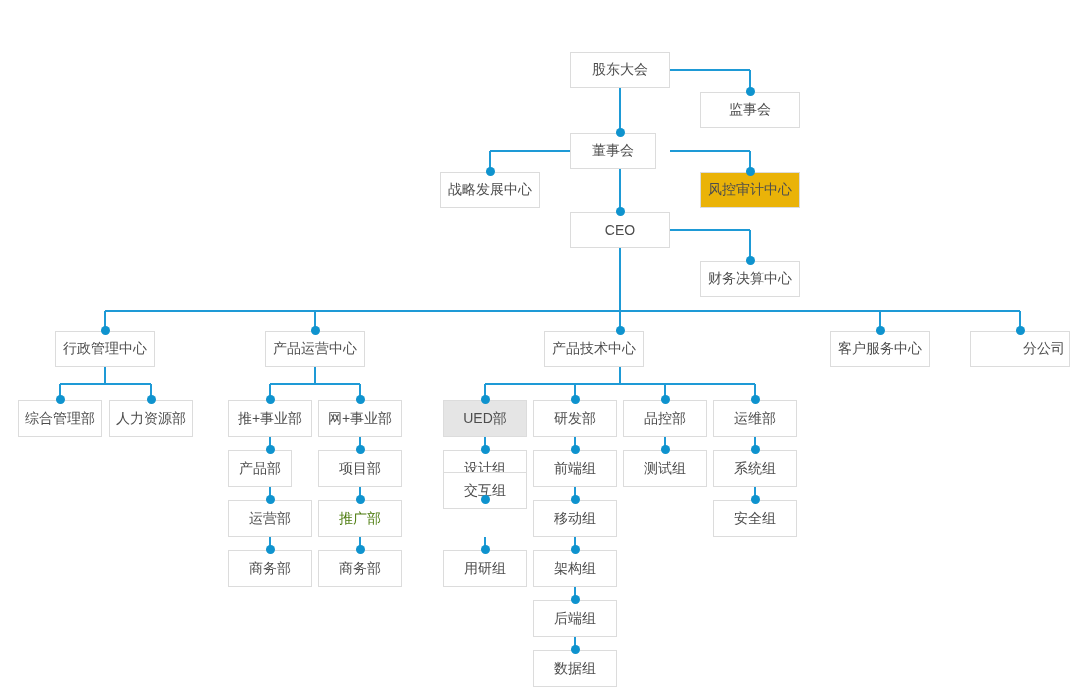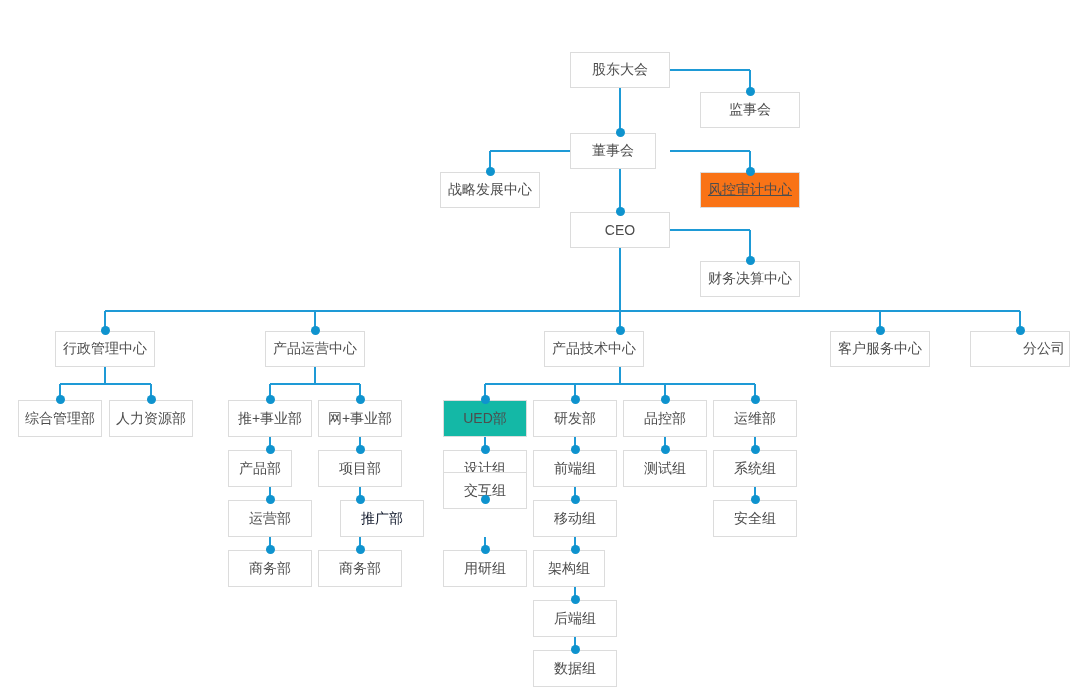--- a/index.html
+++ b/index.html
@@ -44,51 +44,51 @@
   }
 </style>
 </head>
 <body>
 
 <div class="stage" style="--line-color: #1e9ad6; --dot-color: #0f93ce; background: rgb(255, 255, 255);">
     <div class="node" style="left: 570px; top: 52px; width: 100px; height: 36px; border-color: rgb(220, 220, 220); background: rgb(255, 255, 255); color: rgb(77, 77, 77);">股东大会</div>
     <div class="node" style="left: 700px; top: 92px; width: 100px; height: 36px; border-color: rgb(220, 220, 220); background: rgb(255, 255, 255); color: rgb(77, 77, 77); font-family: Liberation Serif, serif;">监事会</div>
     <div class="node" style="left: 570px; top: 133px; width: 86px; height: 36px; border-color: rgb(220, 220, 220); background: rgb(255, 255, 255); color: rgb(77, 77, 77);">董事会</div>
     <div class="node" style="left: 440px; top: 172px; width: 100px; height: 36px; border-color: rgb(220, 220, 220); background: rgb(255, 255, 255); color: rgb(77, 77, 77);">战略发展中心</div>
-    <div class="node" style="left: 700px; top: 172px; width: 100px; height: 36px; border-color: rgb(220, 220, 220); background: #f97316; color: rgb(77, 77, 77); text-decoration: underline;">风控审计中心</div>
+    <div class="node" style="left: 700px; top: 172px; width: 100px; height: 36px; border-color: rgb(220, 220, 220); background: #eab308; color: rgb(77, 77, 77);">风控审计中心</div>
     <div class="node" style="left: 570px; top: 212px; width: 100px; height: 36px; border-color: rgb(220, 220, 220); background: rgb(255, 255, 255); color: rgb(77, 77, 77);">CEO</div>
     <div class="node" style="left: 700px; top: 261px; width: 100px; height: 36px; border-color: rgb(220, 220, 220); background: rgb(255, 255, 255); color: rgb(77, 77, 77);">财务决算中心</div>
     <div class="node" style="left: 55px; top: 331px; width: 100px; height: 36px; border-color: rgb(220, 220, 220); background: rgb(255, 255, 255); color: rgb(77, 77, 77);">行政管理中心</div>
     <div class="node" style="left: 265px; top: 331px; width: 100px; height: 36px; border-color: rgb(220, 220, 220); background: rgb(255, 255, 255); color: rgb(77, 77, 77);">产品运营中心</div>
     <div class="node" style="left: 544px; top: 331px; width: 100px; height: 36px; border-color: rgb(220, 220, 220); background: rgb(255, 255, 255); color: rgb(77, 77, 77);">产品技术中心</div>
     <div class="node" style="left: 830px; top: 331px; width: 100px; height: 36px; border-color: rgb(220, 220, 220); background: rgb(255, 255, 255); color: rgb(77, 77, 77);">客户服务中心</div>
     <div class="node" style="left: 970px; top: 331px; width: 100px; height: 36px; border-color: rgb(220, 220, 220); background: rgb(255, 255, 255); color: rgb(77, 77, 77); padding-left: 48px;">分公司</div>
     <div class="node" style="left: 18px; top: 400px; width: 84px; height: 37px; border-color: rgb(220, 220, 220); background: rgb(255, 255, 255); color: rgb(77, 77, 77);">综合管理部</div>
     <div class="node" style="left: 109px; top: 400px; width: 84px; height: 37px; border-color: rgb(220, 220, 220); background: rgb(255, 255, 255); color: rgb(77, 77, 77);">人力资源部</div>
     <div class="node" style="left: 228px; top: 400px; width: 84px; height: 37px; border-color: rgb(220, 220, 220); background: rgb(255, 255, 255); color: rgb(77, 77, 77);">推+事业部</div>
     <div class="node" style="left: 318px; top: 400px; width: 84px; height: 37px; border-color: rgb(220, 220, 220); background: rgb(255, 255, 255); color: rgb(77, 77, 77);">网+事业部</div>
-    <div class="node" style="left: 443px; top: 400px; width: 84px; height: 37px; border-color: rgb(220, 220, 220); background: #14b8a6; color: rgb(77, 77, 77);">UED部</div>
+    <div class="node" style="left: 443px; top: 400px; width: 84px; height: 37px; border-color: rgb(220, 220, 220); background: #e5e5e5; color: rgb(77, 77, 77);">UED部</div>
     <div class="node" style="left: 533px; top: 400px; width: 84px; height: 37px; border-color: rgb(220, 220, 220); background: rgb(255, 255, 255); color: rgb(77, 77, 77);">研发部</div>
     <div class="node" style="left: 623px; top: 400px; width: 84px; height: 37px; border-color: rgb(220, 220, 220); background: rgb(255, 255, 255); color: rgb(77, 77, 77);">品控部</div>
     <div class="node" style="left: 713px; top: 400px; width: 84px; height: 37px; border-color: rgb(220, 220, 220); background: rgb(255, 255, 255); color: rgb(77, 77, 77);">运维部</div>
     <div class="node" style="left: 228px; top: 450px; width: 64px; height: 37px; border-color: rgb(220, 220, 220); background: rgb(255, 255, 255); color: rgb(77, 77, 77);">产品部</div>
     <div class="node" style="left: 318px; top: 450px; width: 84px; height: 37px; border-color: rgb(220, 220, 220); background: rgb(255, 255, 255); color: rgb(77, 77, 77);">项目部</div>
     <div class="node" style="left: 443px; top: 450px; width: 84px; height: 37px; border-color: rgb(220, 220, 220); background: rgb(255, 255, 255); color: rgb(77, 77, 77);">设计组</div>
     <div class="node" style="left: 533px; top: 450px; width: 84px; height: 37px; border-color: rgb(220, 220, 220); background: rgb(255, 255, 255); color: rgb(77, 77, 77);">前端组</div>
     <div class="node" style="left: 623px; top: 450px; width: 84px; height: 37px; border-color: rgb(220, 220, 220); background: rgb(255, 255, 255); color: rgb(77, 77, 77);">测试组</div>
     <div class="node" style="left: 713px; top: 450px; width: 84px; height: 37px; border-color: rgb(220, 220, 220); background: rgb(255, 255, 255); color: rgb(77, 77, 77);">系统组</div>
     <div class="node" style="left: 228px; top: 500px; width: 84px; height: 37px; border-color: rgb(220, 220, 220); background: rgb(255, 255, 255); color: rgb(77, 77, 77);">运营部</div>
-    <div class="node" style="left: 318px; top: 500px; width: 84px; height: 37px; border-color: rgb(220, 220, 220); background: rgb(255, 255, 255); color: #0f172a; margin-left: 22px;">推广部</div>
+    <div class="node" style="left: 318px; top: 500px; width: 84px; height: 37px; border-color: rgb(220, 220, 220); background: rgb(255, 255, 255); color: #4d7c0f;">推广部</div>
     <div class="node" style="left: 443px; top: 472px; width: 84px; height: 37px; border-color: rgb(220, 220, 220); background: rgb(255, 255, 255); color: rgb(77, 77, 77);">交互组</div>
     <div class="node" style="left: 533px; top: 500px; width: 84px; height: 37px; border-color: rgb(220, 220, 220); background: rgb(255, 255, 255); color: rgb(77, 77, 77);">移动组</div>
     <div class="node" style="left: 713px; top: 500px; width: 84px; height: 37px; border-color: rgb(220, 220, 220); background: rgb(255, 255, 255); color: rgb(77, 77, 77);">安全组</div>
     <div class="node" style="left: 228px; top: 550px; width: 84px; height: 37px; border-color: rgb(220, 220, 220); background: rgb(255, 255, 255); color: rgb(77, 77, 77);">商务部</div>
     <div class="node" style="left: 318px; top: 550px; width: 84px; height: 37px; border-color: rgb(220, 220, 220); background: rgb(255, 255, 255); color: rgb(77, 77, 77);">商务部</div>
     <div class="node" style="left: 443px; top: 550px; width: 84px; height: 37px; border-color: rgb(220, 220, 220); background: rgb(255, 255, 255); color: rgb(77, 77, 77);">用研组</div>
-    <div class="node" style="left: 533px; top: 550px; width: 72px; height: 37px; border-color: rgb(220, 220, 220); background: rgb(255, 255, 255); color: rgb(77, 77, 77);">架构组</div>
+    <div class="node" style="left: 533px; top: 550px; width: 84px; height: 37px; border-color: rgb(220, 220, 220); background: rgb(255, 255, 255); color: rgb(77, 77, 77);">架构组</div>
     <div class="node" style="left: 533px; top: 600px; width: 84px; height: 37px; border-color: rgb(220, 220, 220); background: rgb(255, 255, 255); color: rgb(77, 77, 77);">后端组</div>
     <div class="node" style="left: 533px; top: 650px; width: 84px; height: 37px; border-color: rgb(220, 220, 220); background: rgb(255, 255, 255); color: rgb(77, 77, 77);">数据组</div>
     <div class="vline" style="left: 619px; top: 88px; width: 2px; height: 45px;"></div>
     <div class="dot" style="left: 615.5px; top: 127.5px;"></div>
     <div class="vline" style="left: 619px; top: 169px; width: 2px; height: 43px;"></div>
     <div class="dot" style="left: 615.5px; top: 206.5px;"></div>
     <div class="vline" style="left: 269px; top: 437px; width: 2px; height: 13px;"></div>
     <div class="dot" style="left: 265.5px; top: 444.5px;"></div>
     <div class="vline" style="left: 269px; top: 487px; width: 2px; height: 13px;"></div>
     <div class="dot" style="left: 265.5px; top: 494.5px;"></div>

